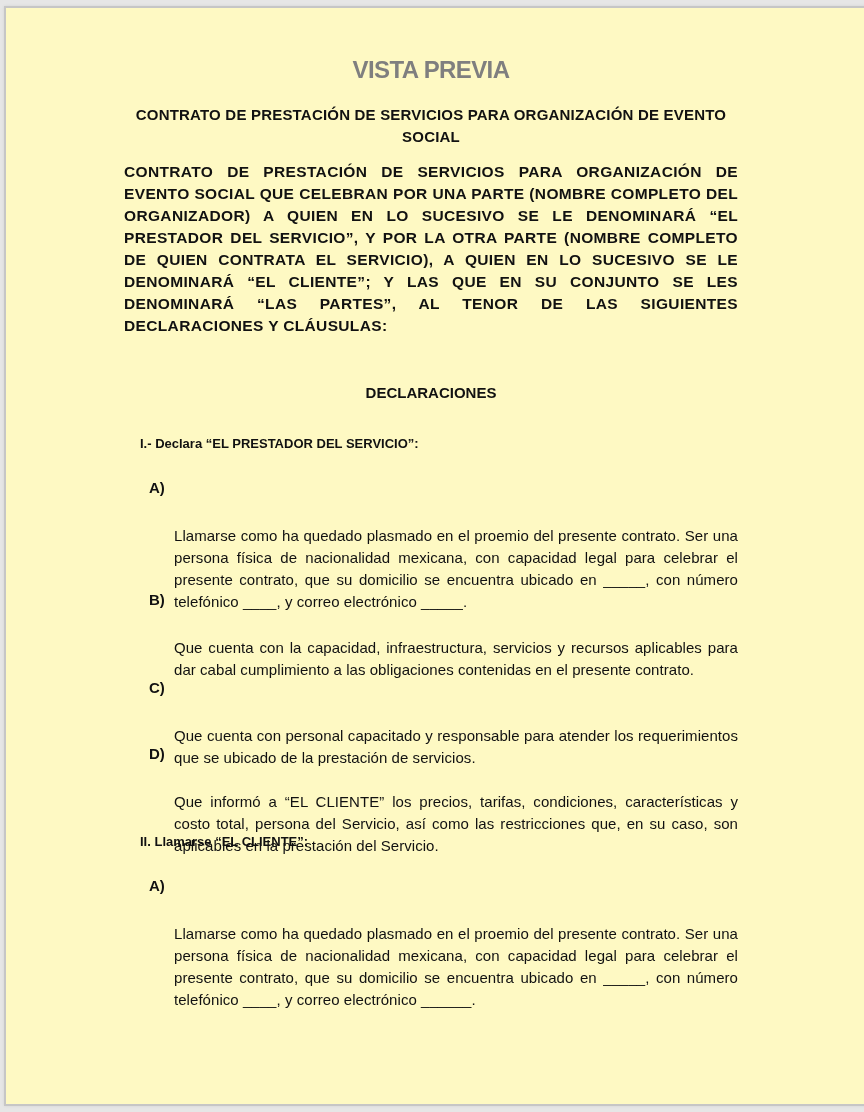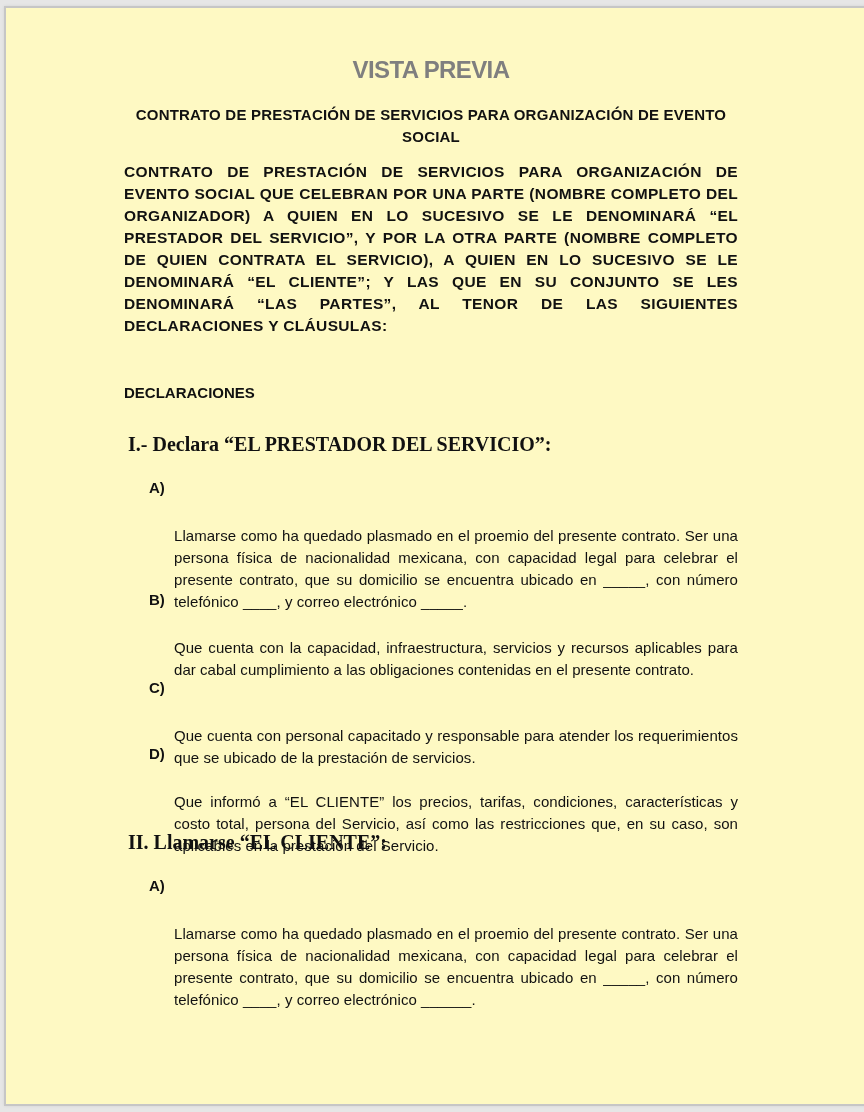--- a/index.html
+++ b/index.html
@@ -64,31 +64,31 @@
       line-height: 22px;
       text-align: justify;
       text-align-last: left;
       letter-spacing: 0.35px;
     }
     .section-heading {
       position: absolute;
       left: 0;
       top: 374px;
       width: 614px;
+      text-align: center;
       font-size: 15px;
       font-weight: bold;
       line-height: 22px;
     }
     .decl-heading {
       position: absolute;
-      left: 4px;
-      font-size: 20px;
+      left: 16px;
+      font-size: 13px;
       font-weight: bold;
       line-height: 22px;
-      font-family: Liberation Serif, serif;
     }
     .item {
       position: absolute;
       left: 25px;
       width: 589px;
       font-size: 15px;
       line-height: 22px;
       display: flex;
     }
     .item-label {

